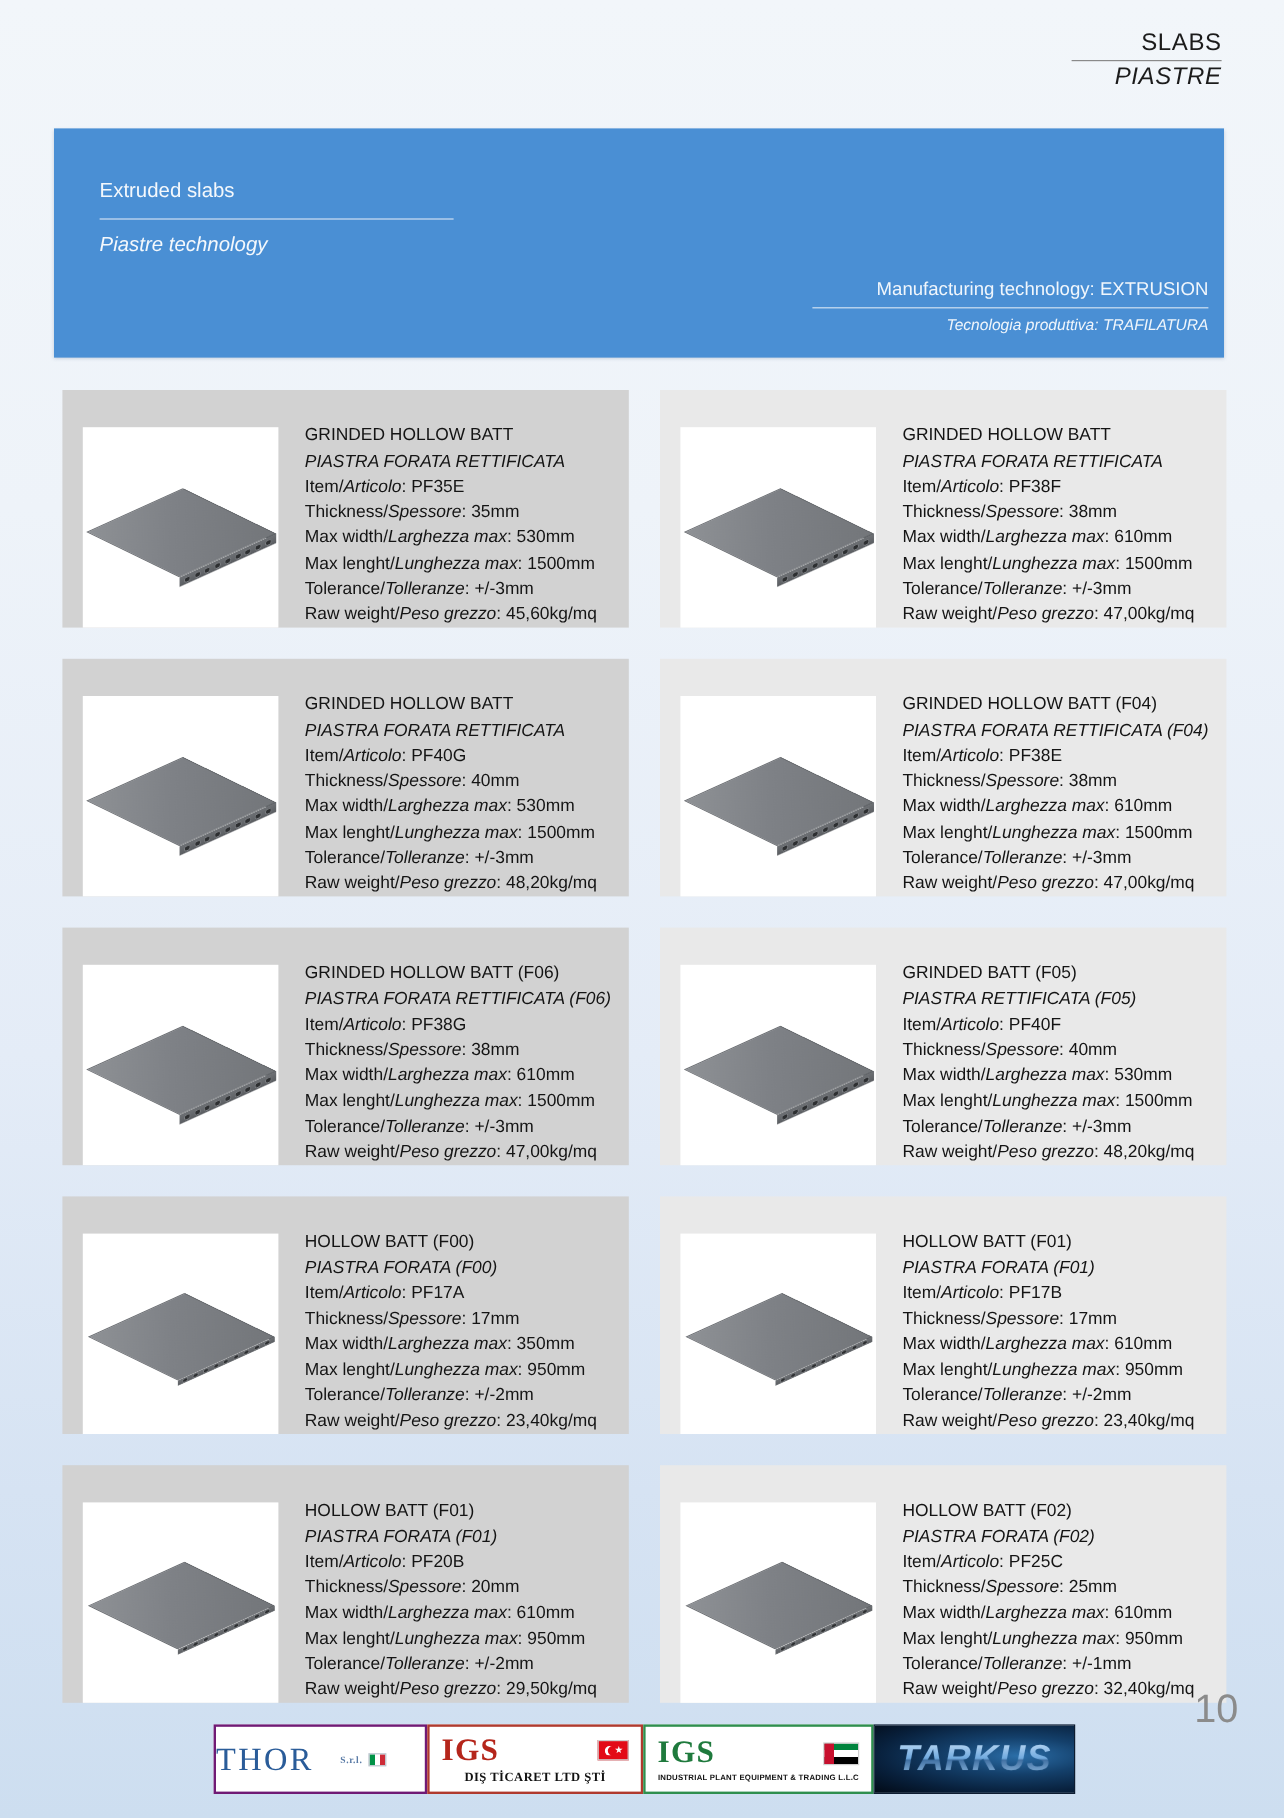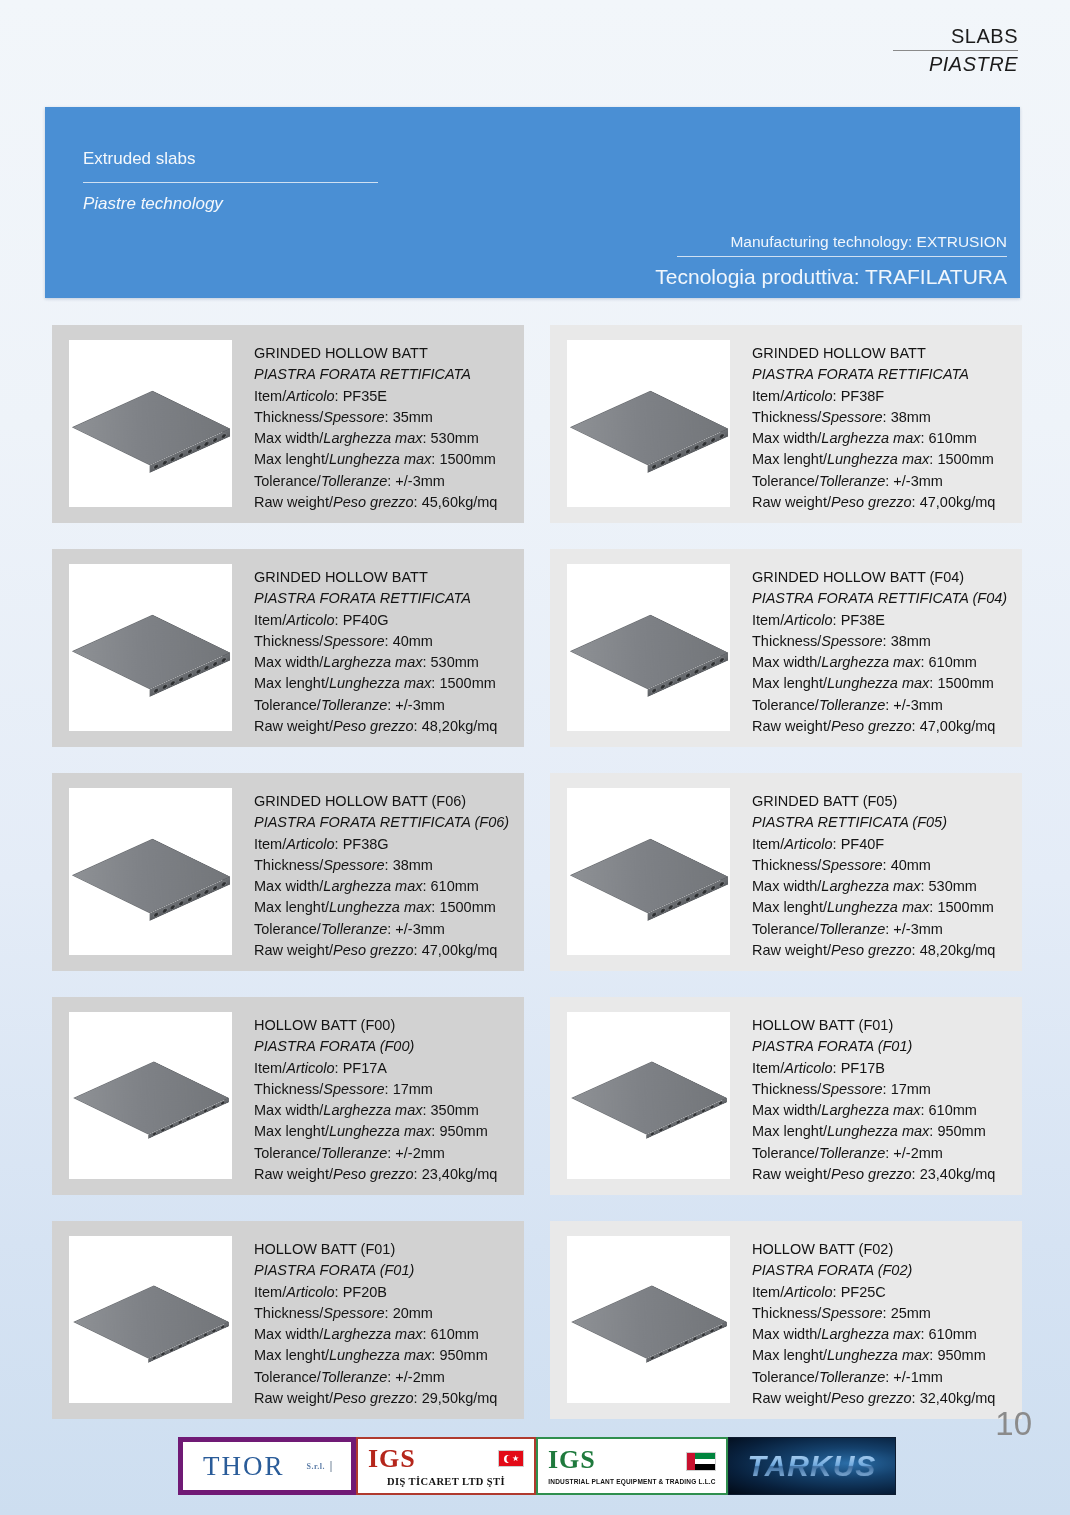--- a/index.html
+++ b/index.html
@@ -112,21 +112,22 @@
     font-size: 15.5px;
     color: #f0f6fc;
     line-height: 1.5;
   }
   .banner-tech-sep {
     border-bottom: 1.2px solid #cfe0f2;
     width: 330px;
     margin: 3px 0 4px auto;
   }
   .banner-tech-it {
-    font-size: 21px;
+    font-size: 13px;
+    font-style: italic;
     color: #f0f6fc;
     line-height: 1.5;
   }
 
   
   .grid {
     position: absolute;
     left: 52px;
     top: 325px;
     width: 970px;
@@ -134,21 +135,21 @@
   .row {
     display: flex;
     justify-content: space-between;
     margin-bottom: 26px;
   }
   .card {
     width: 472px;
     height: 198px;
     position: relative;
     display: flex;
-    align-items: flex-start;
+    align-items: flex-end;
     box-sizing: border-box;
     padding: 15px 0 0 0;
   }
   .card.dark  { background: #d2d2d2; }
   .card.light { background: #e9e9e9; }
 
   .thumb {
     width: 163px;
     height: 167px;
     background: #ffffff;
@@ -264,22 +265,22 @@
     position: relative;
     display: flex;
     align-items: center;
     justify-content: center;
     overflow: hidden;
   }
   
   .logo-thor {
     width: 178px;
     background: #ffffff;
-    border: 5px solid #701a75;
-    padding: 0 20px;
+    border: 2px solid #701a75;
+    padding: 0 0;
     justify-content: flex-start;
   }
   .logo-thor .thor-word {
     font-family: "Liberation Serif", serif;
     font-size: 27px;
     color: #2a5c99;
     letter-spacing: 2px;
   }
   .logo-thor .thor-srl {
     font-family: "Liberation Serif", serif;

